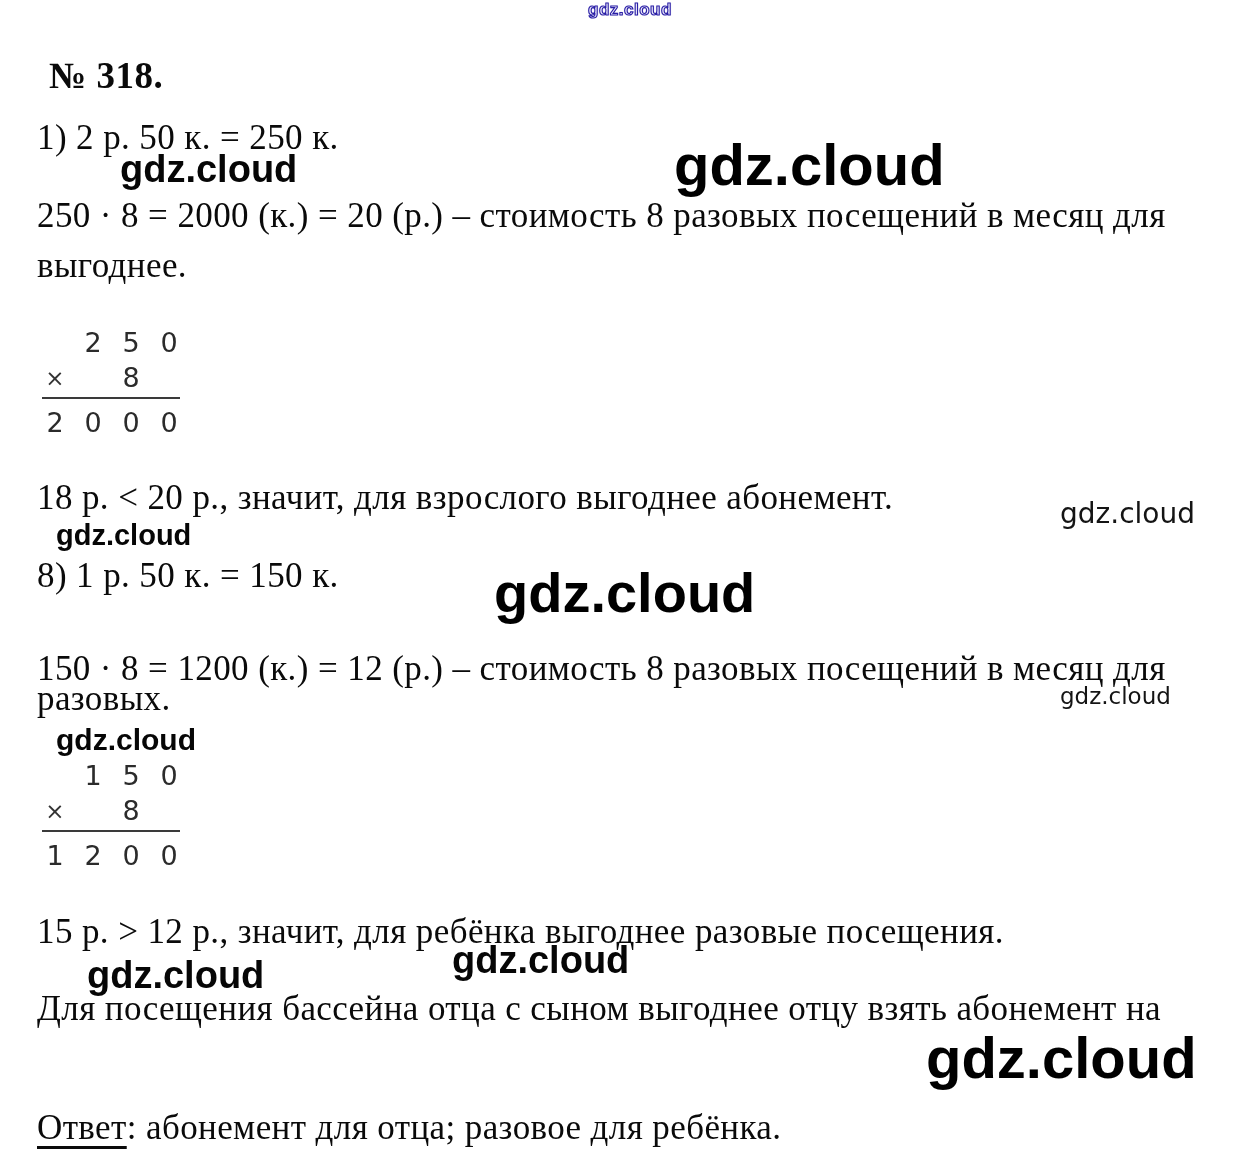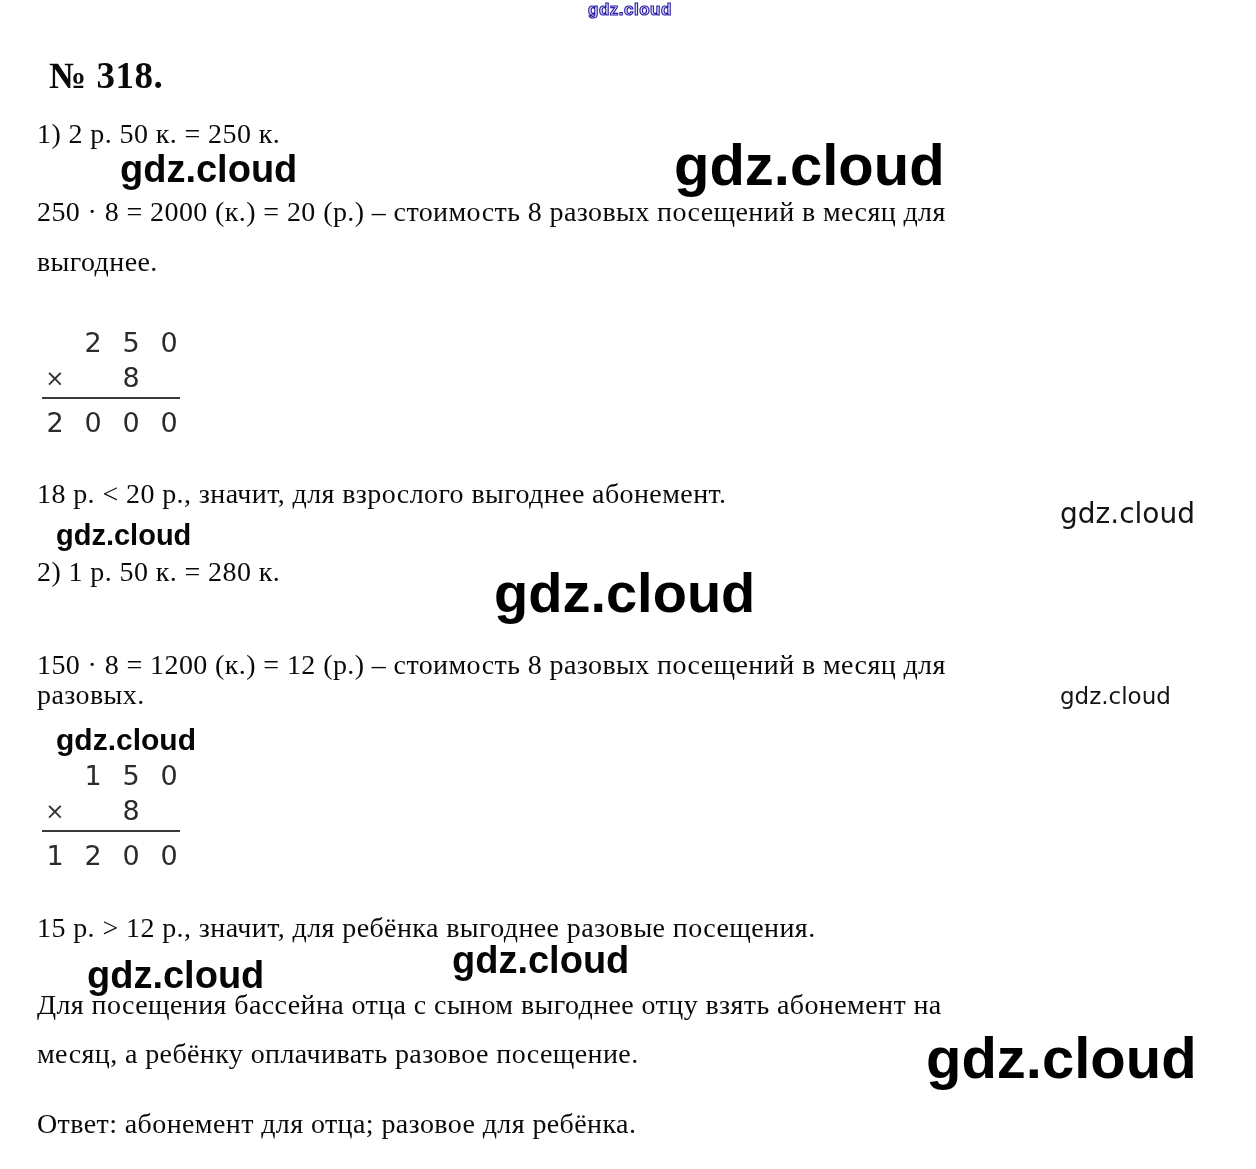--- a/index.html
+++ b/index.html
@@ -13,21 +13,21 @@
     height: 1169px;
     background: #ffffff;
     overflow: hidden;
     font-family: "Liberation Serif", serif;
     color: #0a0a0a;
   }
   
   .tline {
     position: absolute;
     left: 37px;
-    font-size: 28px;
+    font-size: 35px;
     line-height: 1.15;
     letter-spacing: 0.4px;
     white-space: nowrap;
     color: #0a0a0a;
   }
   .problem-number {
     position: absolute;
     left: 37px;
     top: 42px;
     font-size: 37px;
@@ -40,20 +40,21 @@
   .l-p1-3 { top: 246px; }
   .l-p1-c { top: 478px; }
   .l-p2-1 { top: 556px; }
   .l-p2-2 { top: 649px; }
   .l-p2-3 { top: 679px; }
   .l-p2-c { top: 912px; }
   .l-sum-1 { top: 989px; }
   .l-sum-2 { top: 1038px; }
   .l-answer { top: 1108px; }
   .answer-label {
+    text-decoration: underline;
     text-decoration-thickness: 2.5px;
     text-underline-offset: 7px;
   }
   
   .mult-block {
     position: absolute;
     left: 36px;
     width: 156px;
     font-family: "DejaVu Sans", sans-serif;
     color: #2b2b2b;
@@ -145,21 +146,21 @@
     <div class="mult-row">
       <span class="cell">2</span>
       <span class="cell">0</span>
       <span class="cell">0</span>
       <span class="cell">0</span>
     </div>
   </div>
 
   <div class="tline l-p1-c">18 р. &lt; 20 р., значит, для взрослого выгоднее абонемент.</div>
 
-  <div class="tline l-p2-1">2) 1 р. 50 к. = 280 к.</div>
+  <div class="tline l-p2-1">8) 1 р. 50 к. = 150 к.</div>
   <div class="tline l-p2-2">150 · 8 = 1200 (к.) = 12 (р.) – стоимость 8 разовых посещений в месяц для</div>
   <div class="tline l-p2-3">разовых.</div>
 
   <div class="mult-block mult-2">
     <div class="mult-row">
       <span class="cell"></span>
       <span class="cell">1</span>
       <span class="cell">5</span>
       <span class="cell">0</span>
     </div>
@@ -174,19 +175,18 @@
       <span class="cell">1</span>
       <span class="cell">2</span>
       <span class="cell">0</span>
       <span class="cell">0</span>
     </div>
   </div>
 
   <div class="tline l-p2-c">15 р. &gt; 12 р., значит, для ребёнка выгоднее разовые посещения.</div>
 
   <div class="tline l-sum-1">Для посещения бассейна отца с сыном выгоднее отцу взять абонемент на</div>
-  <div class="tline l-sum-2">месяц, а ребёнку оплачивать разовое посещение.</div>
 
   <div class="tline l-answer">
     <span class="answer-label">Ответ</span><span>: абонемент для отца; разовое для ребёнка.</span>
   </div>
 
 </div>
 
 </body></html>

